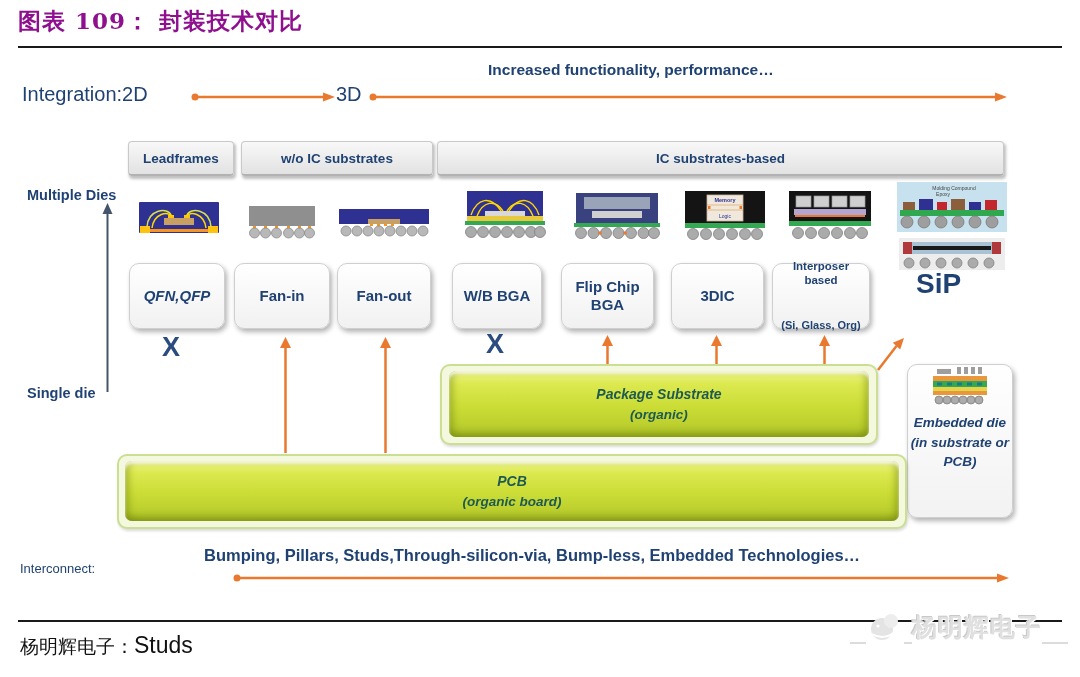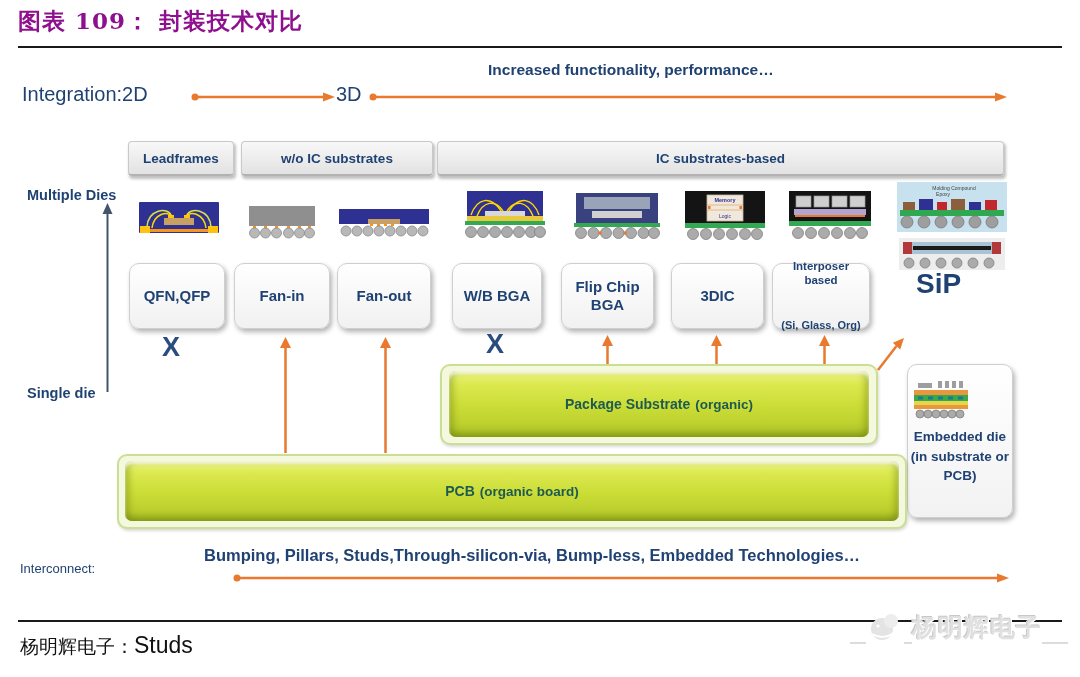--- a/index.html
+++ b/index.html
@@ -47,32 +47,32 @@
 
   .green-outer {
     background:#F3F8DF; border:2px solid #CBDF92; border-radius:10px;
     box-shadow:1px 2px 3px rgba(0,0,0,.15); box-sizing:border-box;
   }
   .green-inner {
     background:linear-gradient(180deg,#ECF387 0%,#DCE94F 20%,#CADC35 55%,#B3C72A 100%);
     border-radius:7px;
     box-shadow:inset 0 3px 3px rgba(255,255,255,.75), inset 0 -5px 7px rgba(90,110,0,.35),
                inset 5px 0 6px rgba(90,110,0,.25), inset -5px 0 6px rgba(90,110,0,.25);
-    display:flex; flex-direction:row; align-items:center; justify-content:center; gap:5px;
-    color:#1E5A52; font-weight:bold; box-sizing:border-box;
+    display:flex; flex-direction:column; align-items:center; justify-content:center; gap:5px;
+    color:#1E5A52; font-weight:bold; box-sizing:border-box;font-style:italic;
   }
   .green-l1 { font-size:14px; } .green-l2 { font-size:13.5px; }
 
   .embedded-box {
     left:907px; top:364px; width:106px; height:154px;
     background:linear-gradient(#ffffff,#f2f2f2);
     border:1px solid #cfcfcf; border-radius:10px;
     box-shadow:2px 3px 5px rgba(0,0,0,.3);
-    display:flex; flex-direction:column; 
-    padding-top:14px; box-sizing:border-box;
+    display:flex; flex-direction:column; align-items:center;
+    padding-top:0; box-sizing:border-box;font-style:italic;
   }
   .embedded-text { font-weight:bold; color:#1F4273; text-align:center; font-size:13.5px; line-height:1.45; margin-top:6px; }
 
   .ic-label   { left:20px; top:561px; font-size:13px; color:#1F4273; }
   .ic-caption { left:204px; top:546px; font-size:16.5px; font-weight:bold; color:#1F4273; white-space:nowrap; }
 
   .source { left:20px; top:632px; font-size:19px; color:#111; font-family:"DejaVu Serif",serif; }
   .source .val { font-family:"Liberation Sans",sans-serif; font-size:23px; color:#111; }
 
   .watermark { left:850px; top:600px; width:218px; height:44px; display:flex; align-items:flex-end; }
@@ -276,21 +276,21 @@
     <g fill="#ABABAB" stroke="#808080" stroke-width="0.8">
       <circle cx="12" cy="81" r="5"></circle>
         <circle cx="28" cy="81" r="5"></circle>
         <circle cx="44" cy="81" r="5"></circle>
       <circle cx="60" cy="81" r="5"></circle>
         <circle cx="76" cy="81" r="5"></circle>
         <circle cx="92" cy="81" r="5"></circle>
     </g>
   </svg>
 
-  <div class="abs tech-box" style="left:129px; width:96px;">
+  <div class="abs tech-box" style="left:129px; width:96px;font-style:italic;">
     <span>QFN,QFP</span>
   </div>
   <div class="abs tech-box" style="left:234px; width:96px;">
     <span>Fan-in</span>
   </div>
   <div class="abs tech-box" style="left:337px; width:94px;">
     <span>Fan-out</span>
   </div>
   <div class="abs tech-box" style="left:452px; width:90px;">
     <span>W/B BGA</span>

